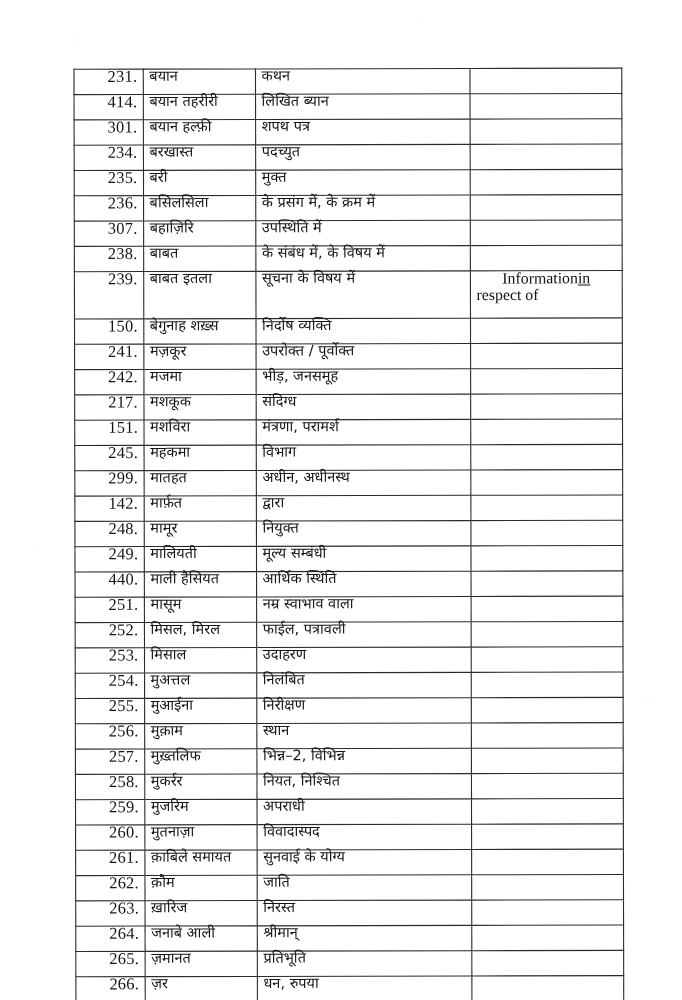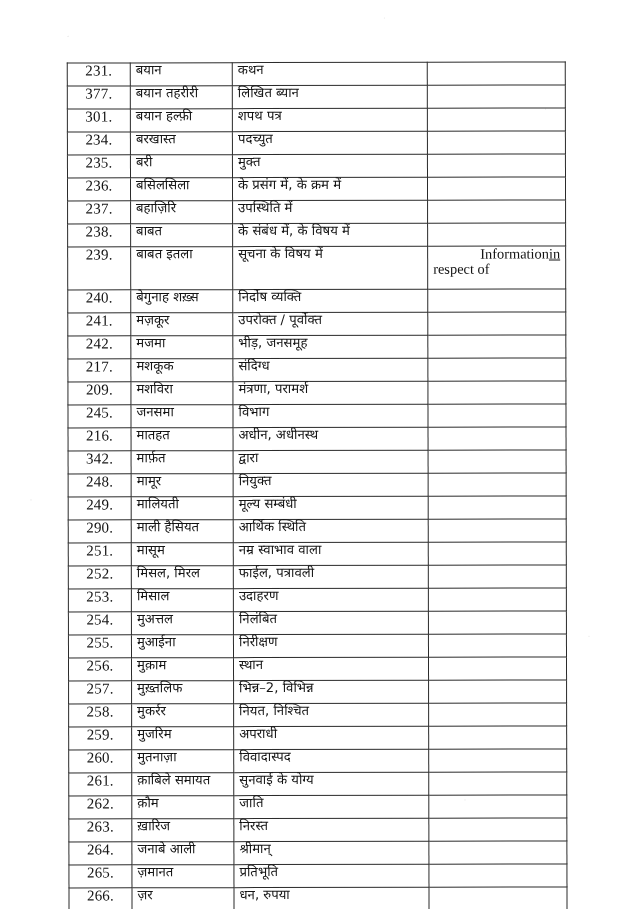--- a/index.html
+++ b/index.html
@@ -56,21 +56,21 @@
     line-height: 1.06;
   }
 
   
   col.c-num  { width: 63px; }
   col.c-urdu { width: 102px; }
   col.c-hin  { width: 195px; }
   col.c-eng  { width: 138px; }
 
   td.num {
-    text-align: center;
+    text-align: right;
     padding-right: 11px;
     font-family: "Liberation Serif", serif;
     font-size: 15px;
     letter-spacing: .2px;
     height: 22px;
   }
   td.urdu, td.hindi {
     font-family: "DejaVu Sans", sans-serif;
     font-size: 13.2px;
     letter-spacing: 0;
@@ -86,21 +86,21 @@
   
   td.eng.wrap2 {
     text-align: justify;
     text-align-last: left;
   }
   td.eng.wrap2 > span {
     display: block;
   }
   td.eng.wrap2 > span.justify-line {
     display: flex;
-    justify-content: flex-end;
+    justify-content: center;
   }
 
   tr.tall td { height: 42px; }
 
   
   .sheet { transform: rotate(-0.12deg); transform-origin: 50% 20%; }
 </style>
 </head>
 <body>
 
@@ -115,21 +115,21 @@
       <col class="c-eng">
     </colgroup>
     <tbody>
         <tr>
           <td class="num">231.</td>
           <td class="urdu">बयान</td>
           <td class="hindi">कथन</td>
           <td class="eng"></td>
         </tr>
         <tr>
-          <td class="num">377.</td>
+          <td class="num">414.</td>
           <td class="urdu">बयान तहरीरी</td>
           <td class="hindi">लिखित ब्यान</td>
           <td class="eng"></td>
         </tr>
         <tr>
           <td class="num">301.</td>
           <td class="urdu">बयान हल्फ़ी</td>
           <td class="hindi">शपथ पत्र</td>
           <td class="eng"></td>
         </tr>
@@ -145,21 +145,21 @@
           <td class="hindi">मुक्त</td>
           <td class="eng"></td>
         </tr>
         <tr>
           <td class="num">236.</td>
           <td class="urdu">बसिलसिला</td>
           <td class="hindi">के प्रसंग में, के क्रम में</td>
           <td class="eng"></td>
         </tr>
         <tr>
-          <td class="num">237.</td>
+          <td class="num">307.</td>
           <td class="urdu">बहाज़िरि</td>
           <td class="hindi">उपस्थिति में</td>
           <td class="eng"></td>
         </tr>
         <tr>
           <td class="num">238.</td>
           <td class="urdu">बाबत</td>
           <td class="hindi">के संबंध में, के विषय में</td>
           <td class="eng"></td>
         </tr>
@@ -169,21 +169,21 @@
           <td class="hindi">सूचना के विषय में</td>
           <td class="eng wrap2">
             <span class="justify-line">
               <i style="font-style: normal;">Information</i>
               <i style="font-style: normal; text-decoration: underline;">in</i>
             </span>
             <span>respect of</span>
           </td>
         </tr>
         <tr>
-          <td class="num">240.</td>
+          <td class="num">150.</td>
           <td class="urdu">बेगुनाह शख़्स</td>
           <td class="hindi">निर्दोष व्यक्ति</td>
           <td class="eng"></td>
         </tr>
         <tr>
           <td class="num">241.</td>
           <td class="urdu">मज़कूर</td>
           <td class="hindi">उपरोक्त / पूर्वोक्त</td>
           <td class="eng"></td>
         </tr>
@@ -193,57 +193,57 @@
           <td class="hindi">भीड़, जनसमूह</td>
           <td class="eng"></td>
         </tr>
         <tr>
           <td class="num">217.</td>
           <td class="urdu">मशकूक</td>
           <td class="hindi">संदिग्ध</td>
           <td class="eng"></td>
         </tr>
         <tr>
-          <td class="num">209.</td>
+          <td class="num">151.</td>
           <td class="urdu">मशविरा</td>
           <td class="hindi">मंत्रणा, परामर्श</td>
           <td class="eng"></td>
         </tr>
         <tr>
           <td class="num">245.</td>
-          <td class="urdu">जनसमा</td>
+          <td class="urdu">महकमा</td>
           <td class="hindi">विभाग</td>
           <td class="eng"></td>
         </tr>
         <tr>
-          <td class="num">216.</td>
+          <td class="num">299.</td>
           <td class="urdu">मातहत</td>
           <td class="hindi">अधीन, अधीनस्थ</td>
           <td class="eng"></td>
         </tr>
         <tr>
-          <td class="num">342.</td>
+          <td class="num">142.</td>
           <td class="urdu">मार्फ़त</td>
           <td class="hindi">द्वारा</td>
           <td class="eng"></td>
         </tr>
         <tr>
           <td class="num">248.</td>
           <td class="urdu">मामूर</td>
           <td class="hindi">नियुक्त</td>
           <td class="eng"></td>
         </tr>
         <tr>
           <td class="num">249.</td>
           <td class="urdu">मालियती</td>
           <td class="hindi">मूल्य सम्बंधी</td>
           <td class="eng"></td>
         </tr>
         <tr>
-          <td class="num">290.</td>
+          <td class="num">440.</td>
           <td class="urdu">माली हैसियत</td>
           <td class="hindi">आर्थिक स्थिति</td>
           <td class="eng"></td>
         </tr>
         <tr>
           <td class="num">251.</td>
           <td class="urdu">मासूम</td>
           <td class="hindi">नम्र स्वाभाव वाला</td>
           <td class="eng"></td>
         </tr>

